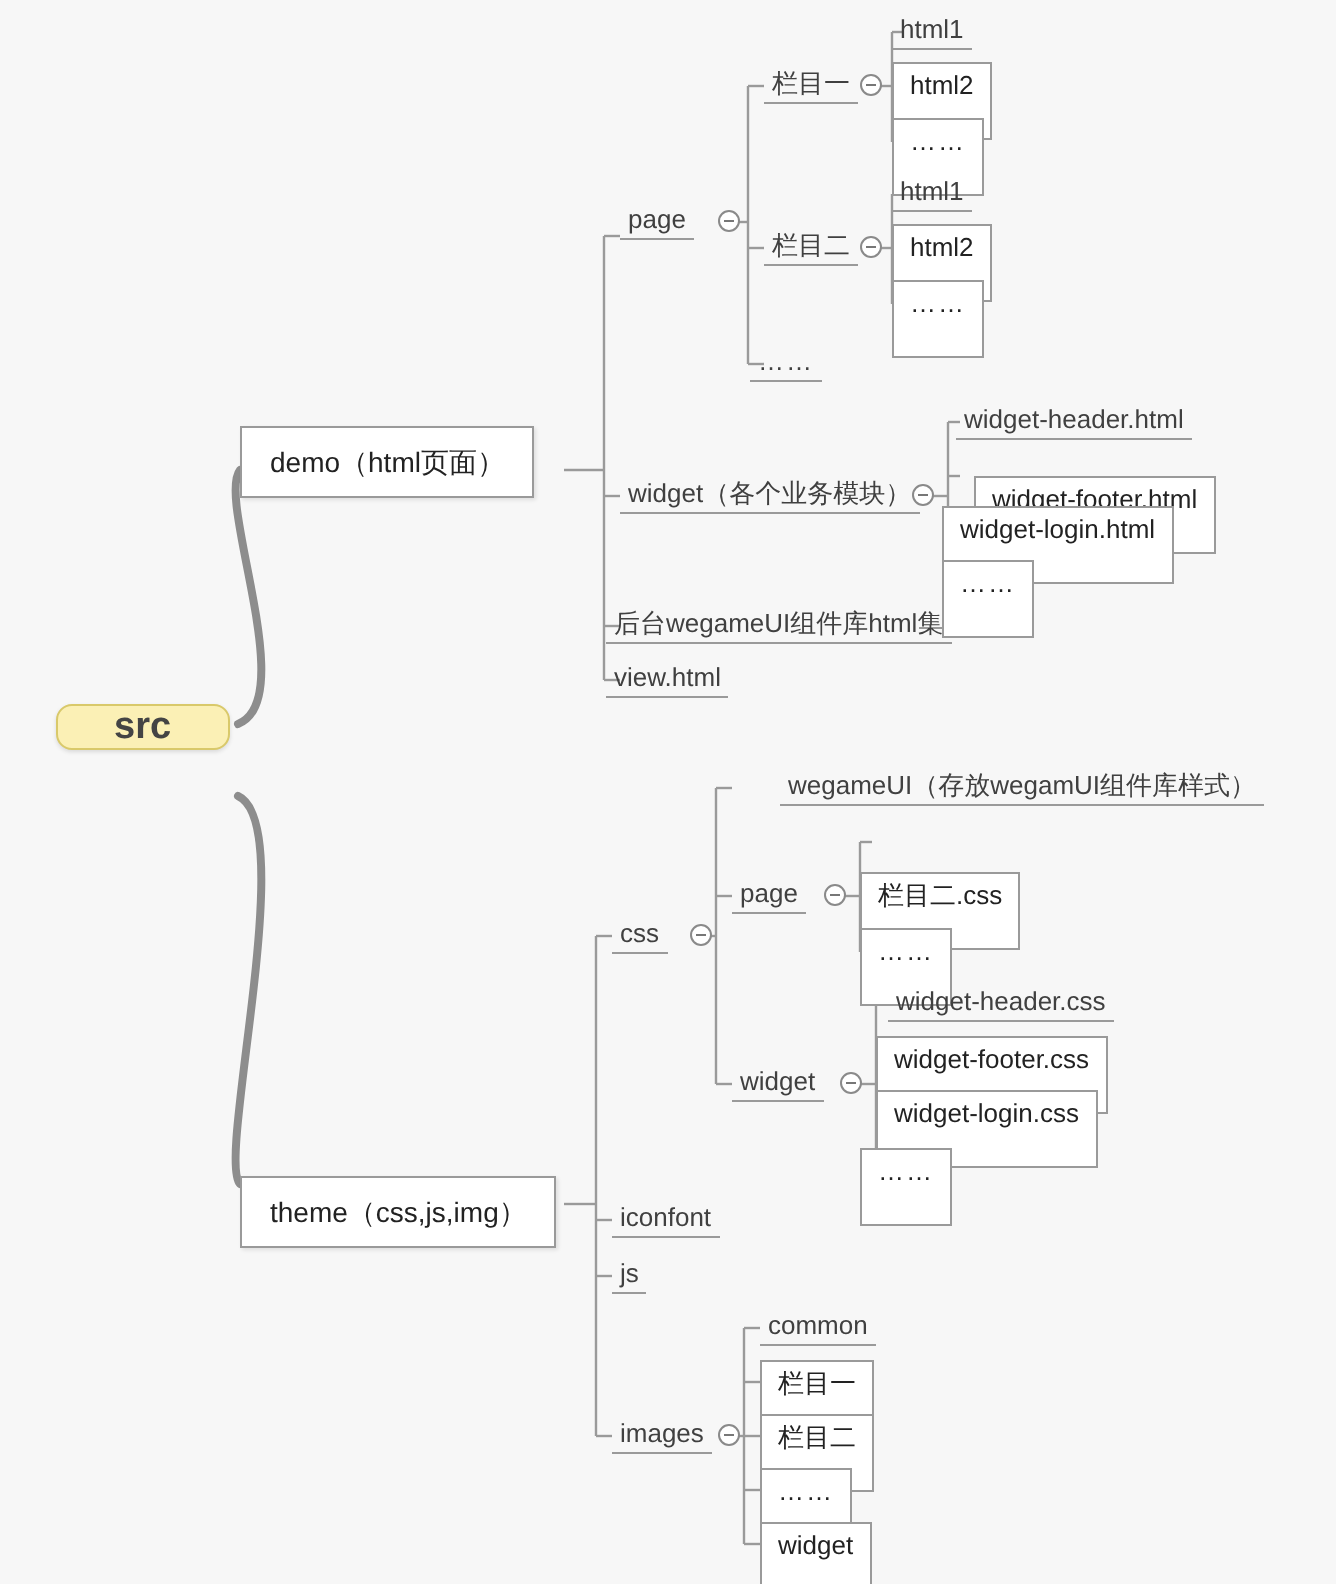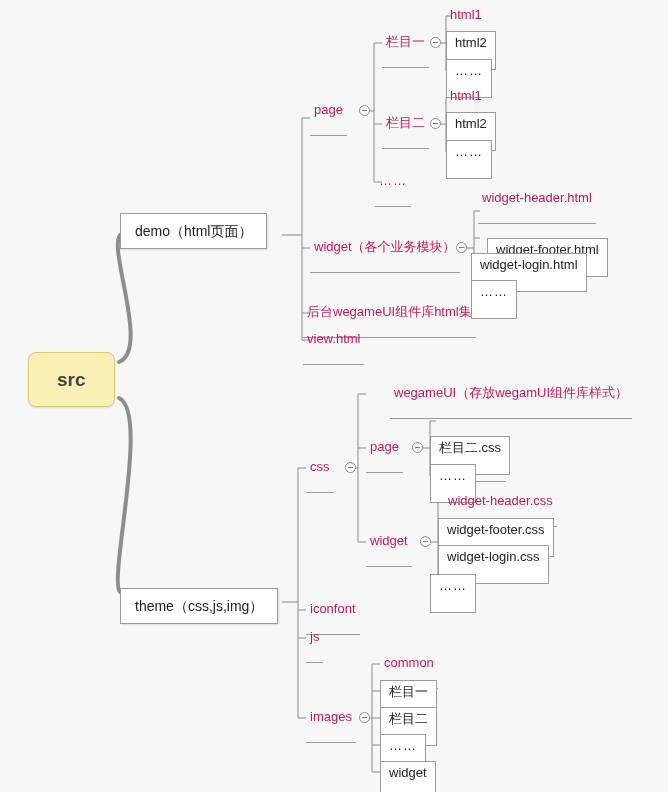--- a/index.html
+++ b/index.html
@@ -20,38 +20,38 @@
     line-height:1;
   }
   
   .root{
     background:#fbf0b5;
     border:1px solid #d9c96a;
     border-radius:8px;
     font-size:19px;
     font-weight:bold;
     color:#444;
-    padding:17px 28px;
+    padding:1px 28px;
     text-align:center;
     box-shadow:0 1px 2px rgba(0,0,0,0.12);
   }
   
   .lvl2{
     background:#ffffff;
     border:1px solid #9a9a9a;
     font-size:14px;
     color:#222;
     padding:10px 14px;
     box-shadow:1px 1px 2px rgba(0,0,0,0.10);
   }
   
   .txt{
     font-size:13px;
-    color:#be185d;
-    padding:2px 4px 19px 4px;
+    color:#404040;
+    padding:2px 4px 3px 4px;
     border-bottom:1px solid #9a9a9a;
   }
   
   .boxed{
     font-size:13px;
     color:#222;
     padding:4px 8px 20px 8px;
     border:1px solid #9a9a9a;
     background:#ffffff;
   }
@@ -174,21 +174,21 @@
   <div class="node txt dots" style="left:375px;top:172px;">……</div>
 
   <div class="node txt" style="left:446px;top:6px;">html1</div>
   <div class="node boxed" style="left:446px;top:31px;">html2</div>
   <div class="node boxed dots" style="left:446px;top:59px;">……</div>
 
   <div class="node txt" style="left:446px;top:87px;">html1</div>
   <div class="node boxed" style="left:446px;top:112px;">html2</div>
   <div class="node boxed dots" style="left:446px;top:140px;">……</div>
 
-  <div class="node txt" style="left:478px;top:189px;">widget-header.html</div>
+  <div class="node txt" style="left:478px;top:201px;">widget-header.html</div>
   <div class="node boxed" style="left:487px;top:226px;margin-top:12px;">widget-footer.html</div>
   <div class="node boxed" style="left:471px;top:253px;">widget-login.html</div>
   <div class="node boxed dots" style="left:471px;top:280px;">……</div>
 
   <div class="node txt" style="left:306px;top:458px;">css</div>
   <div class="toggle" style="left:345px;top:462px;"></div>
 
   <div class="node txt" style="left:306px;top:600px;">iconfont</div>
   <div class="node txt" style="left:306px;top:628px;">js</div>
   <div class="node txt" style="left:306px;top:708px;">images</div>

